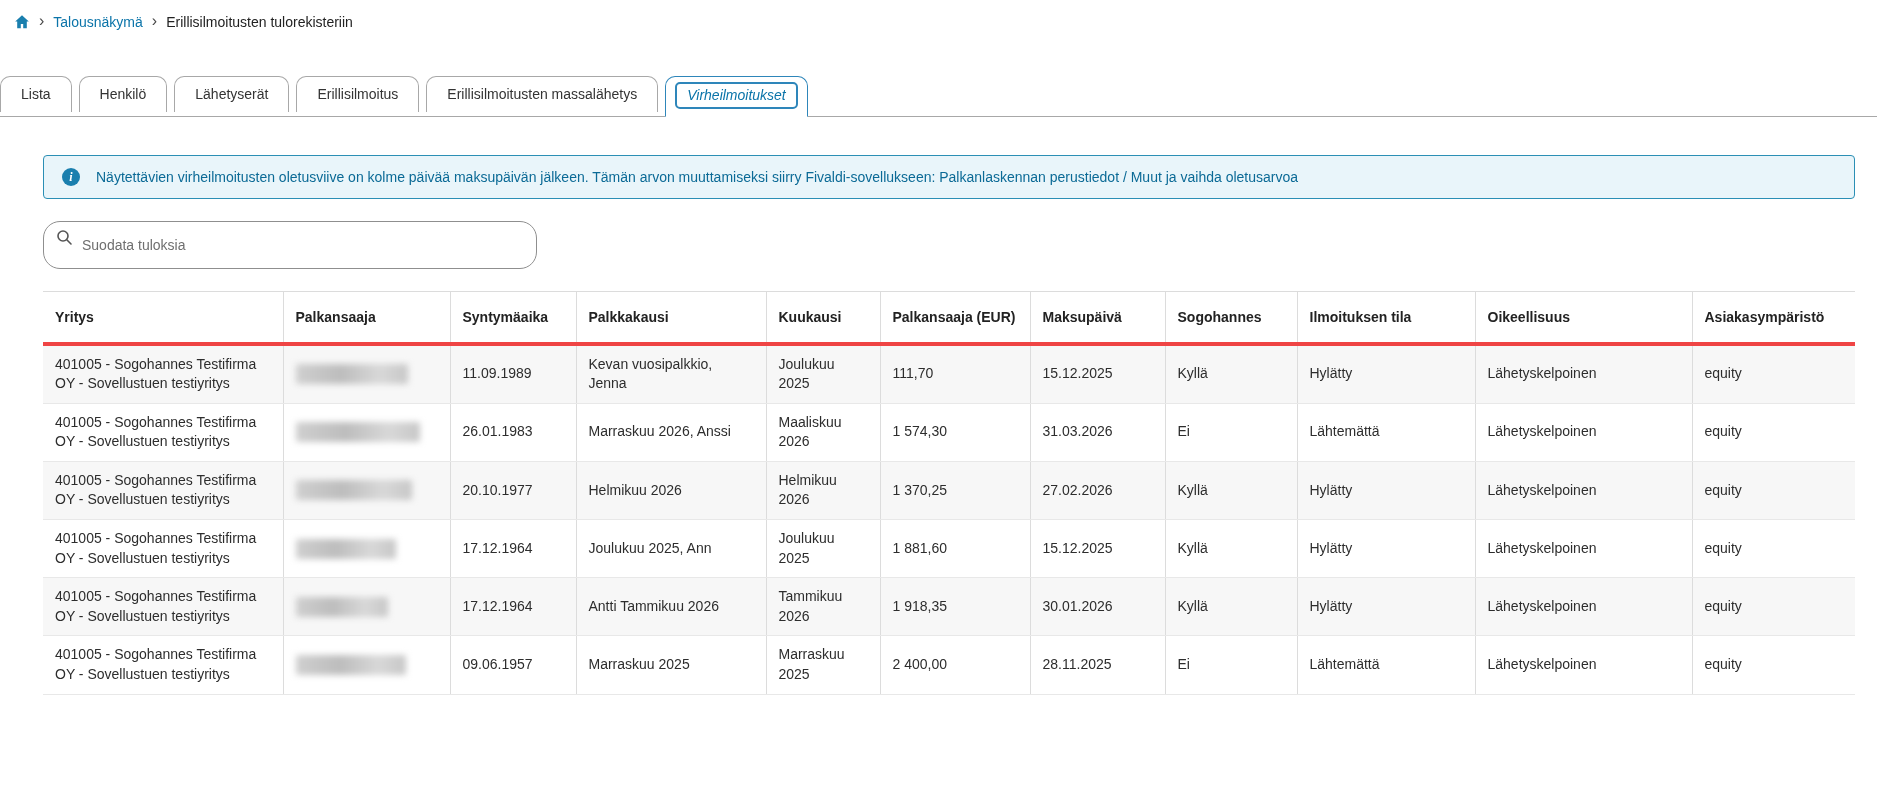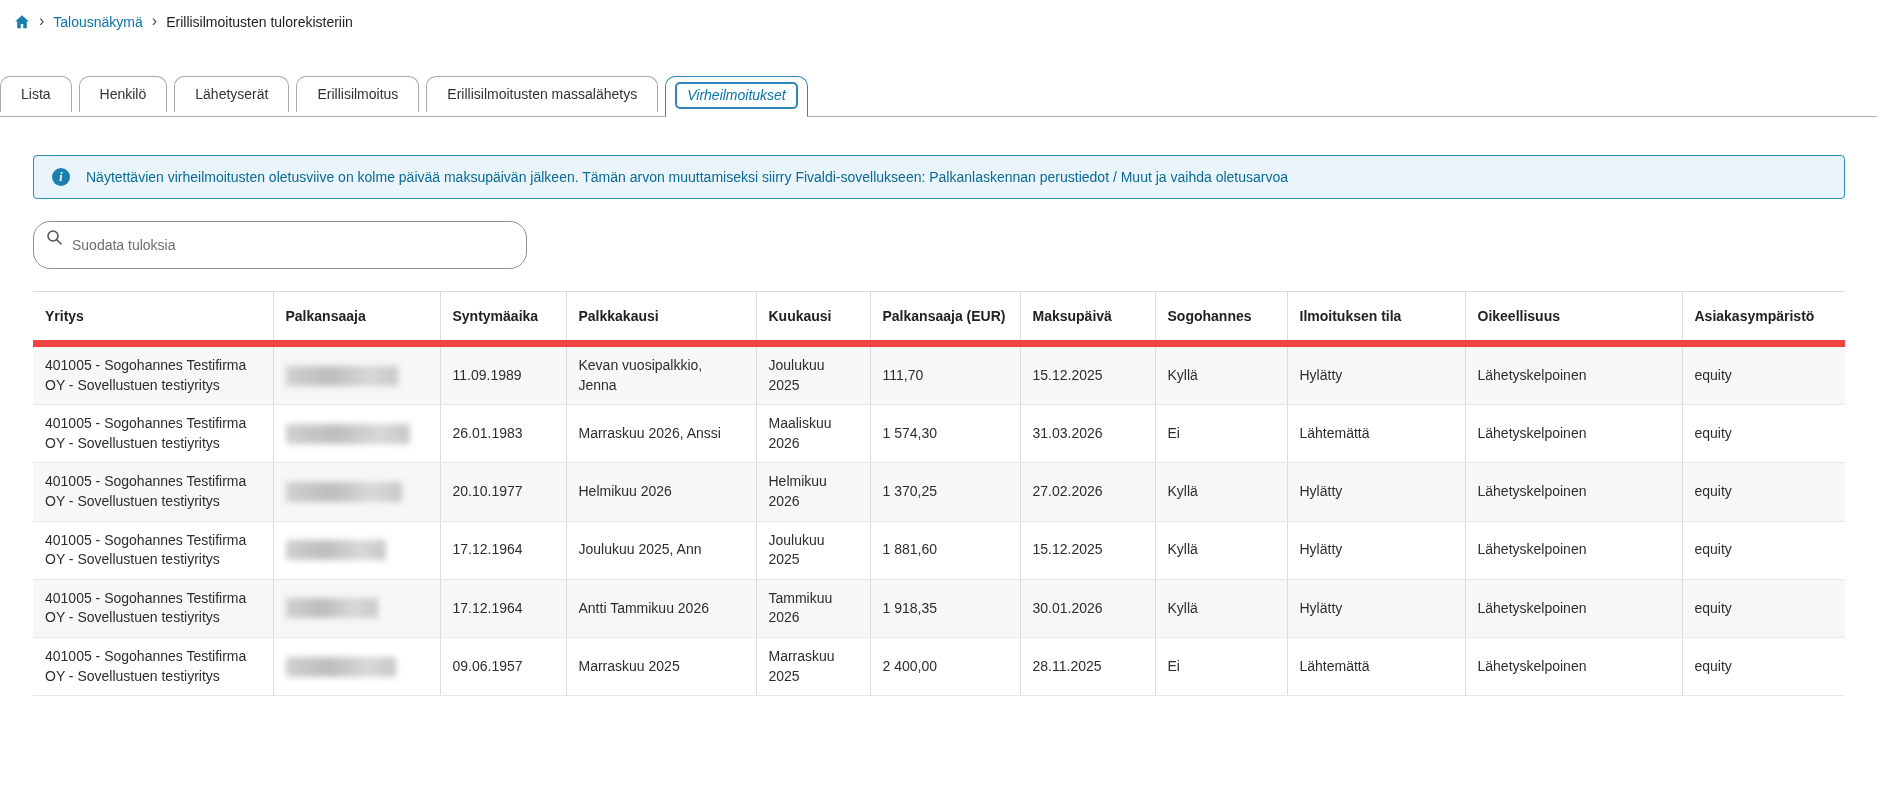--- a/index.html
+++ b/index.html
@@ -27,21 +27,21 @@
     border-color:#2e86ba; margin-bottom:-1px; border-bottom:1px solid #ffffff;
     padding:5px 9px 7px;
     font-style:italic;
   }
   .tab.active .tab-label {
     display:inline-block; border:2px solid #2e86ba; border-radius:5px;
     padding:3px 10px 4px; color:#0b74a9;
   }
 
   
-  .content { padding-left:33px; }
+  .content { padding-left:43px; }
 
   .info-banner {
     margin-top:38px; width:1812px; display:flex; align-items:center; gap:16px;
     background:#e9f5fa; border:1px solid #2b8fb5; border-radius:4px;
     padding:12px 18px; color:#0b6a96; font-size:14px;
   }
   .info-icon {
     flex:0 0 auto; width:18px; height:18px; border-radius:50%;
     background:#1a7fae; color:#ffffff; display:flex; align-items:center; justify-content:center;
     font-family:"Liberation Serif", serif; font-weight:bold; font-style:italic; font-size:12px;
@@ -58,21 +58,21 @@
   .search-input::placeholder { color:#6f6f6f; }
   .search-icon { position:absolute; left:13px; top:8px; pointer-events:none; }
 
   
   table.data { margin-top:22px; width:1812px; border-collapse:collapse; table-layout:fixed; font-size:14px; }
   col.c1{width:240px} col.c2{width:167px} col.c3{width:126px} col.c4{width:190px}
   col.c5{width:114px} col.c6{width:150px} col.c7{width:135px} col.c8{width:132px}
   col.c9{width:178px} col.c10{width:217px} col.c11{width:163px}
   th {
     text-align:left; font-weight:bold; padding:8px 12px; height:52px; vertical-align:middle;
-    border-top:1px solid #dcdcdc; border-bottom:7px solid #ef4444; background:#ffffff; color:#222222;
+    border-top:1px solid #dcdcdc; border-bottom:4px solid #ef4444; background:#ffffff; color:#222222;
   }
   td { padding:9px 12px; vertical-align:middle; line-height:1.4; border-bottom:1px solid #e8e8e8; }
   th + th, td + td { border-left:1px solid #dcdcdc; }
   tr.odd td { background:#f7f7f7; }
   td.num { text-align:left; padding-right:14px; }
   .redacted {
     height:20px; width:112px; border-radius:2px;
     background:linear-gradient(90deg,#cfcfcf,#bdbdbd 40%,#d8d8d8 75%,#c7c7c7);
     filter:blur(3px);
   }

